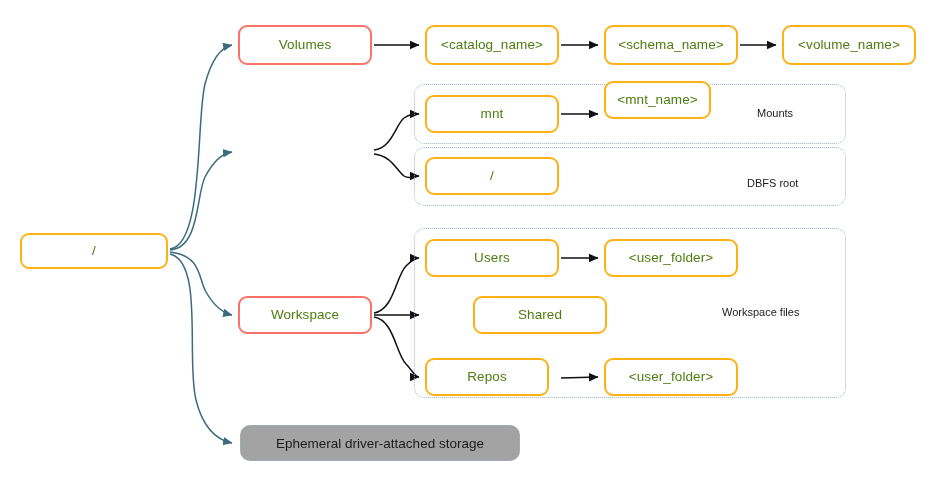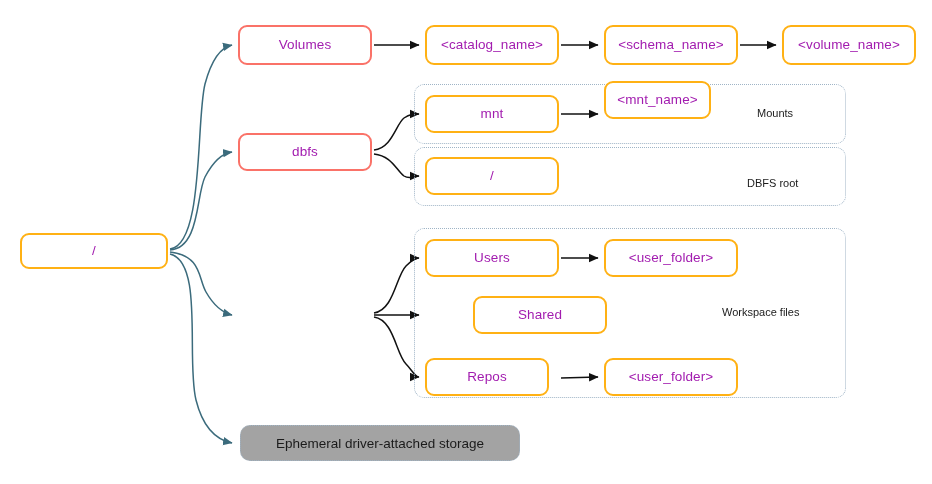--- a/index.html
+++ b/index.html
@@ -29,21 +29,21 @@
   }
   .node {
     position: absolute;
     box-sizing: border-box;
     display: flex;
     align-items: center;
     justify-content: center;
     background: #ffffff;
     border-radius: 9px;
     font-size: 13.5px;
-    color: #a21caf;
+    color: #4d7c0f;
     letter-spacing: 0.1px;
     line-height: 1;
     text-align: center;
     z-index: 2;
   }
   .node.orange {
     border: 2.4px solid #FFB114;
   }
   .node.red {
     border: 2.4px solid #FA7268;
@@ -125,25 +125,25 @@
   <div class="group" style="left:414px; top:228px; width:432px; height:170px;"></div>
   <div class="group-label" style="left:722px; top:306px;">Workspace files</div>
 
   <div class="node orange" style="left:20px; top:233px; width:148px; height:36px;">/</div>
 
   <div class="node red" style="left:238px; top:25px; width:134px; height:40px;">Volumes</div>
   <div class="node orange" style="left:425px; top:25px; width:134px; height:40px;">&lt;catalog_name&gt;</div>
   <div class="node orange" style="left:604px; top:25px; width:134px; height:40px;">&lt;schema_name&gt;</div>
   <div class="node orange" style="left:782px; top:25px; width:134px; height:40px;">&lt;volume_name&gt;</div>
 
-  <div class="node red" style="left:238px; top:133px; width:134px; height:38px;">dbfs</div>
   <div class="node orange" style="left:425px; top:95px; width:134px; height:38px;">mnt</div>
   <div class="node orange" style="left:604px; top:81px; width:107px; height:38px;">&lt;mnt_name&gt;</div>
   <div class="node orange" style="left:425px; top:157px; width:134px; height:38px;">/</div>
 
+  <div class="node red" style="left:238px; top:296px; width:134px; height:38px;">Workspace</div>
   <div class="node orange" style="left:425px; top:239px; width:134px; height:38px;">Users</div>
   <div class="node orange" style="left:604px; top:239px; width:134px; height:38px;">&lt;user_folder&gt;</div>
   <div class="node orange" style="left:425px; top:296px; width:134px; height:38px;margin-left:48px;">Shared</div>
   <div class="node orange" style="left:425px; top:358px; width:124px; height:38px;">Repos</div>
   <div class="node orange" style="left:604px; top:358px; width:134px; height:38px;">&lt;user_folder&gt;</div>
 
   <div class="ghost-node" style="left:240px; top:425px; width:280px; height:36px;">Ephemeral driver-attached storage</div>
 
 </div>
 

